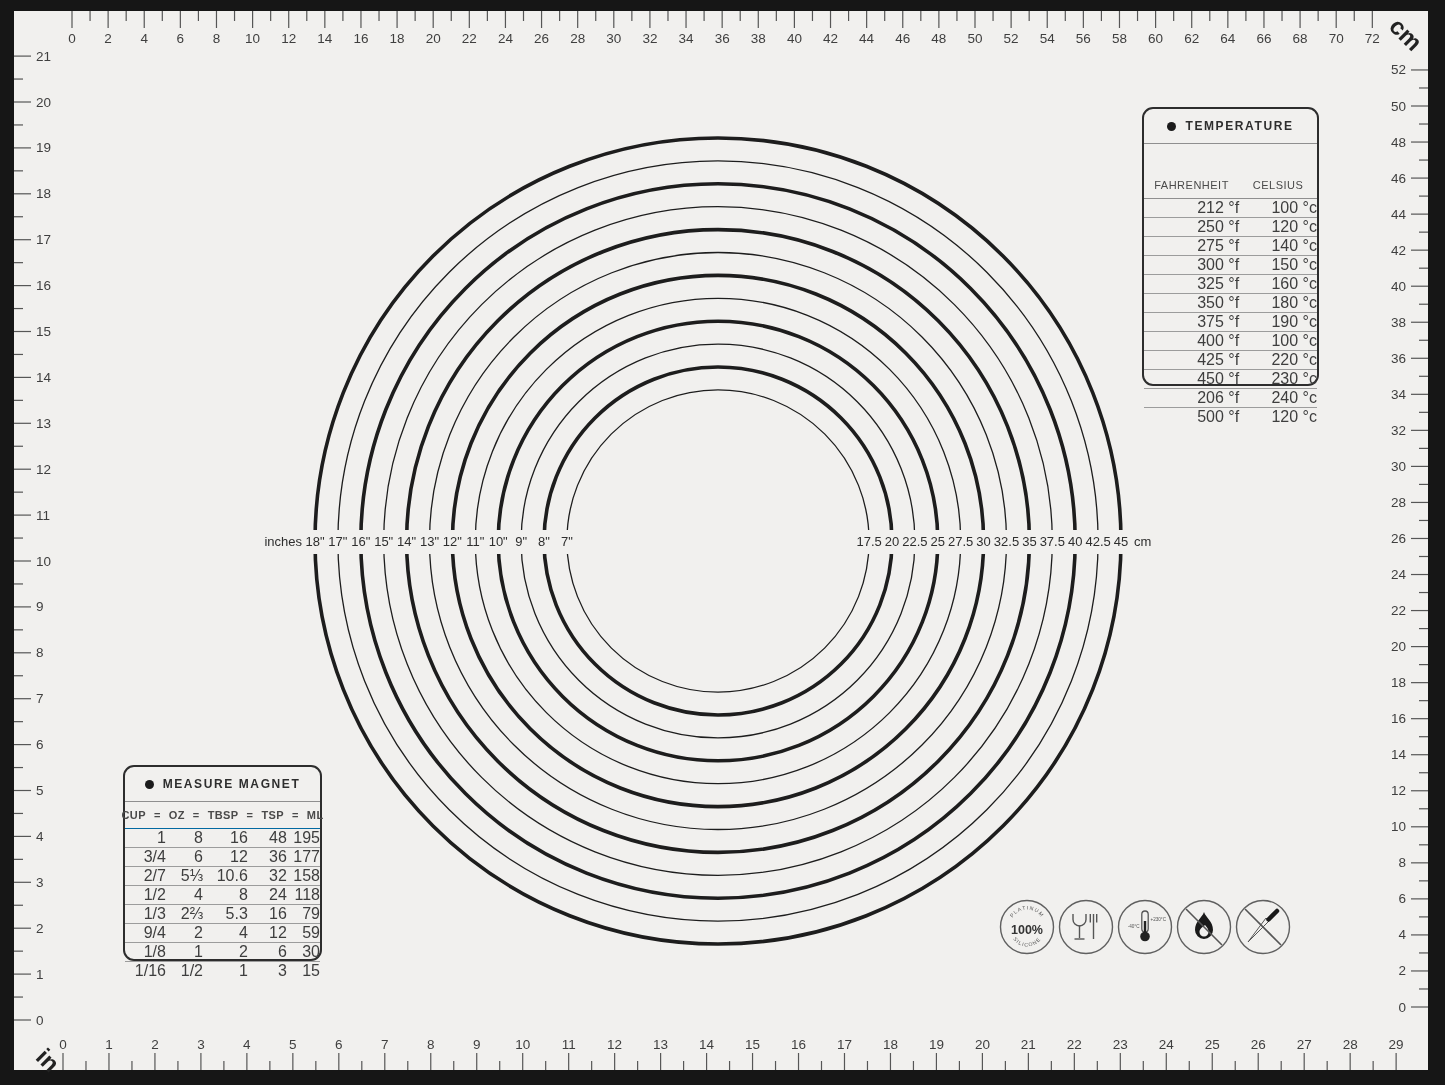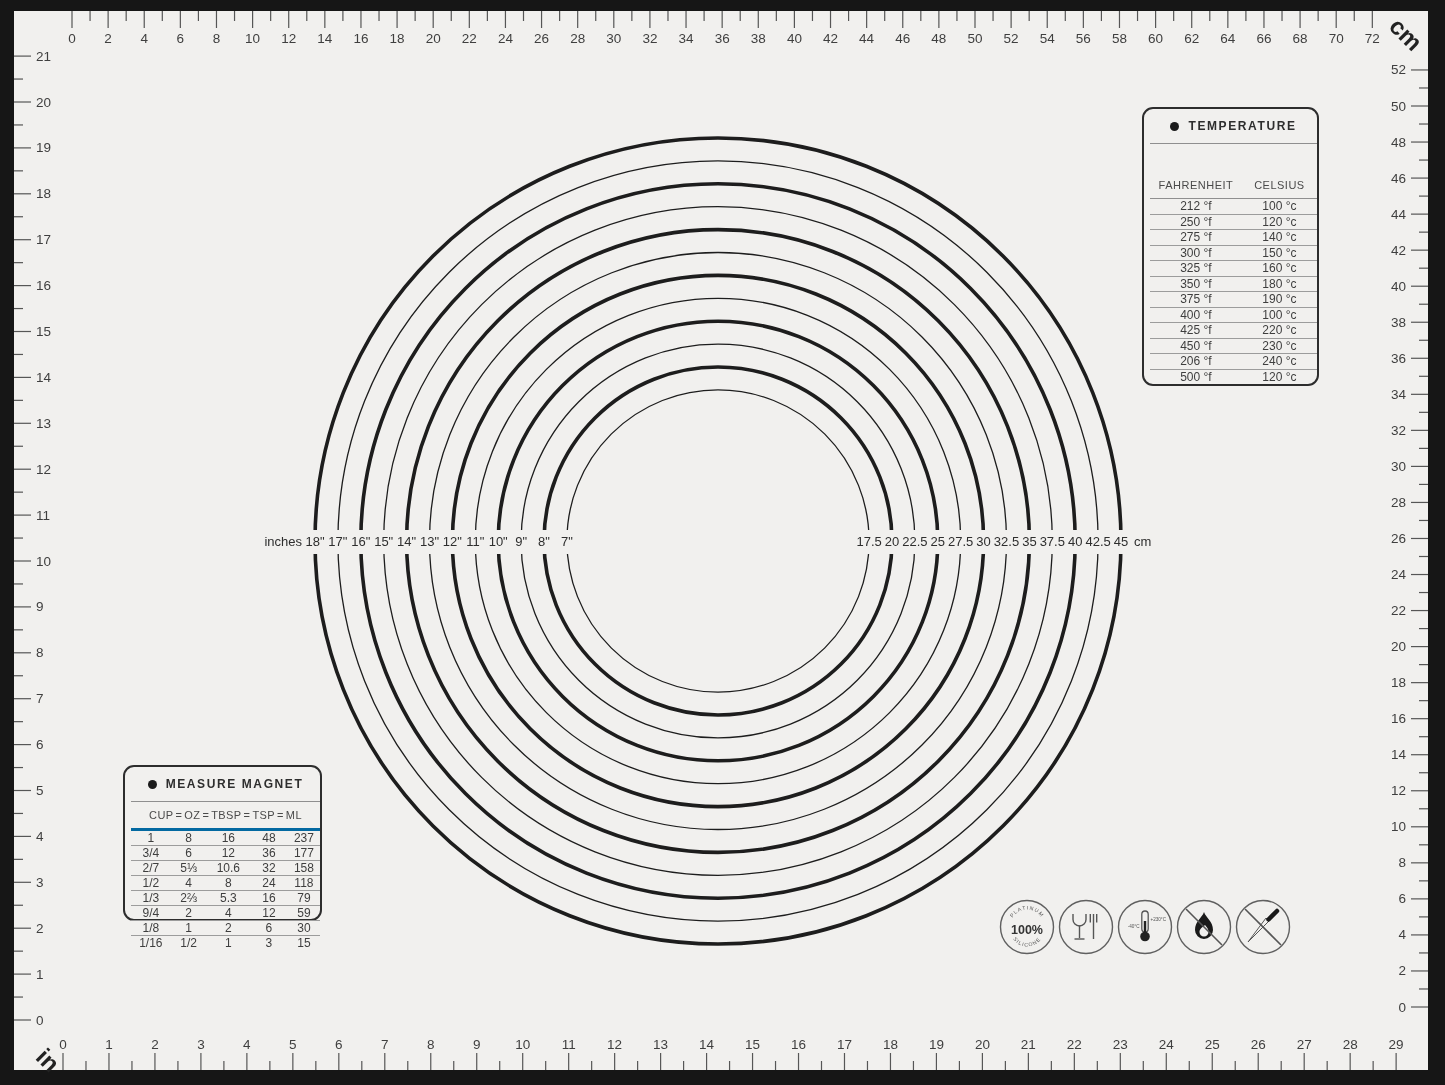--- a/index.html
+++ b/index.html
@@ -3,45 +3,45 @@
 <meta charset="utf-8">
 <style>
   html,body{margin:0;padding:0;background:#ffffff;}
   .mat{
     position:relative;width:1445px;height:1085px;background:#161616;
     font-family:"Liberation Sans",sans-serif;overflow:hidden;
   }
   .mat svg{position:absolute;left:0;top:0;}
   .panel{
     position:absolute;border:2px solid #2d2d2d;border-radius:11px;
-    background:transparent;display:flex;flex-direction:column;box-sizing:border-box;padding-left:6px;
+    background:transparent;display:flex;flex-direction:column;box-sizing:border-box;
   }
   .temp-panel{left:1142px;top:107px;width:177px;height:279px;}
-  .measure-panel{left:123px;top:765px;width:199px;height:156px;}
+  .measure-panel{left:123px;top:765px;width:199px;height:196px;}
   .panel-title{
     display:flex;align-items:center;justify-content:center;gap:9px;
     height:34px;flex:0 0 34px;border-bottom:1px solid #8f8f8f;
     font-size:12px;letter-spacing:1.6px;color:#2e2e2e;font-weight:bold;
   }
   .bullet{width:9px;height:9px;border-radius:50%;background:#1b1b1b;flex:0 0 9px;}
   .panel-header{
     display:grid;align-items:center;height:26px;flex:0 0 26px;
     border-bottom:1px solid #8f8f8f;font-size:11px;letter-spacing:.5px;
     color:#4a4a4a;text-align:center;margin-top:28px;
   }
   .temp-grid{grid-template-columns:55% 45%;}
   .measure-header{
-    display:flex;align-items:center;justify-content:center;gap:2px;
-    height:26px;flex:0 0 26px;border-bottom:3px solid #0369a1;
-    font-size:11px;letter-spacing:.4px;color:#4a4a4a;
+    display:flex;align-items:center;justify-content:center;gap:8px;
+    height:26px;flex:0 0 26px;border-bottom:1px solid #0369a1;
+    font-size:11px;letter-spacing:.4px;color:#4a4a4a;font-weight:bold;
   }
   .panel-body{display:flex;flex-direction:column;flex:1 1 auto;}
   .panel-row{
-    flex:1 1 0;display:grid;align-items:center;text-align:center;
-    font-size:12px;color:#3e3e3e;border-bottom:1px solid #9c9c9c;
+    flex:1 1 0;display:grid;align-items:center;text-align:right;
+    font-size:16px;color:#3e3e3e;border-bottom:1px solid #9c9c9c;
   }
   .panel-row:last-child{border-bottom:none;}
   .measure-grid{grid-template-columns:21% 19% 23% 20% 17%;}
 </style>
 </head>
 <body>
 
 <div class="mat">
 
   <svg id="gfx" width="1445" height="1085" viewBox="0 0 1445 1085">
@@ -562,21 +562,21 @@
         <span>TSP</span>
         <span>=</span>
         <span>ML</span>
       </div>
     <div class="panel-body" id="measure-body">
         <div class="panel-row measure-grid">
           <span>1</span>
           <span>8</span>
           <span>16</span>
           <span>48</span>
-          <span>237</span>
+          <span>195</span>
         </div>
         <div class="panel-row measure-grid">
           <span>3/4</span>
           <span>6</span>
           <span>12</span>
           <span>36</span>
           <span>177</span>
         </div>
         <div class="panel-row measure-grid">
           <span>2/7</span>

